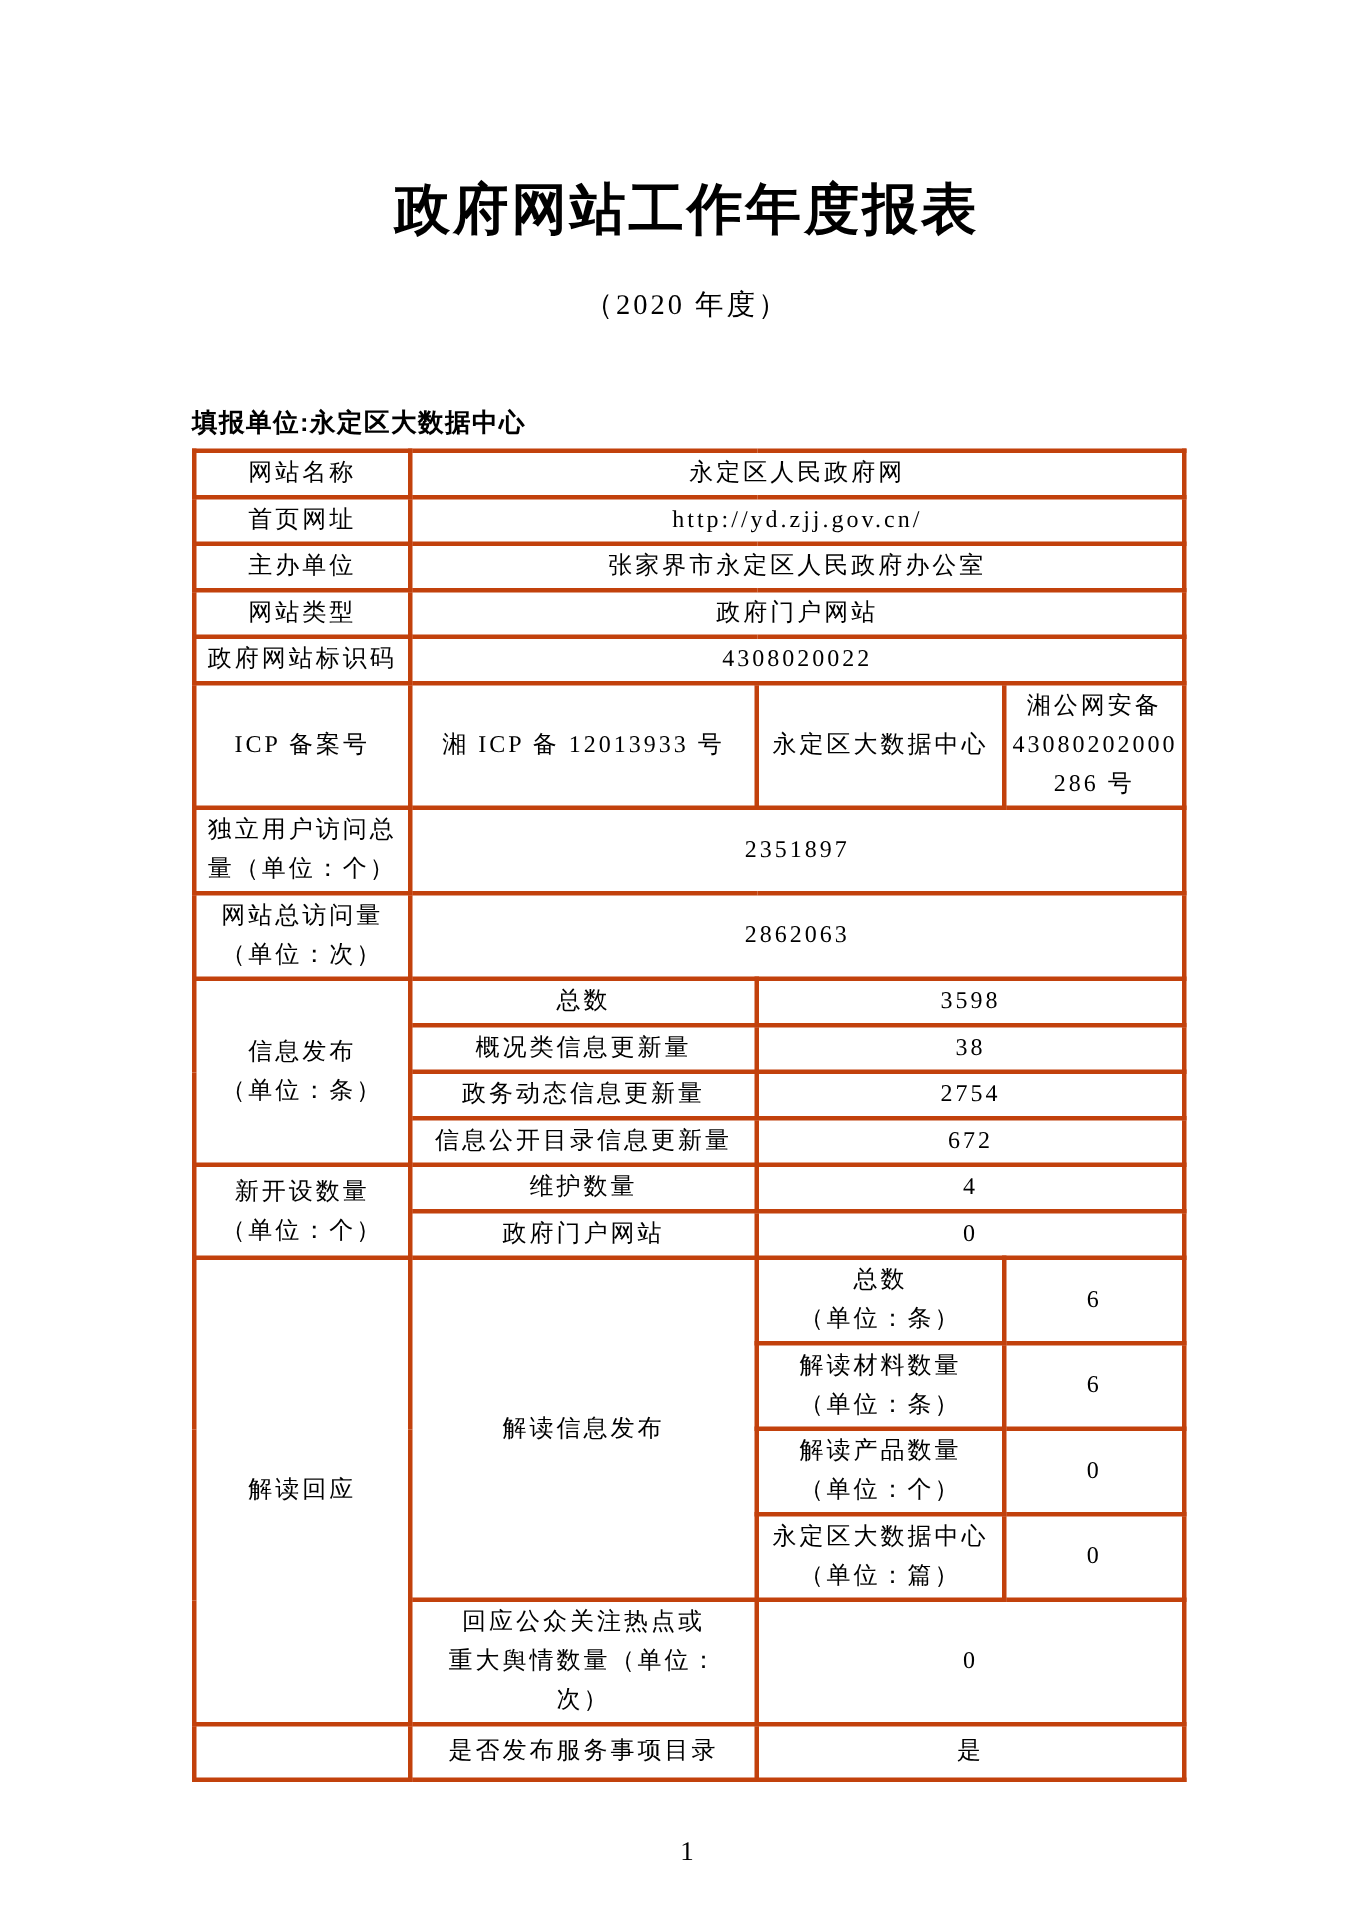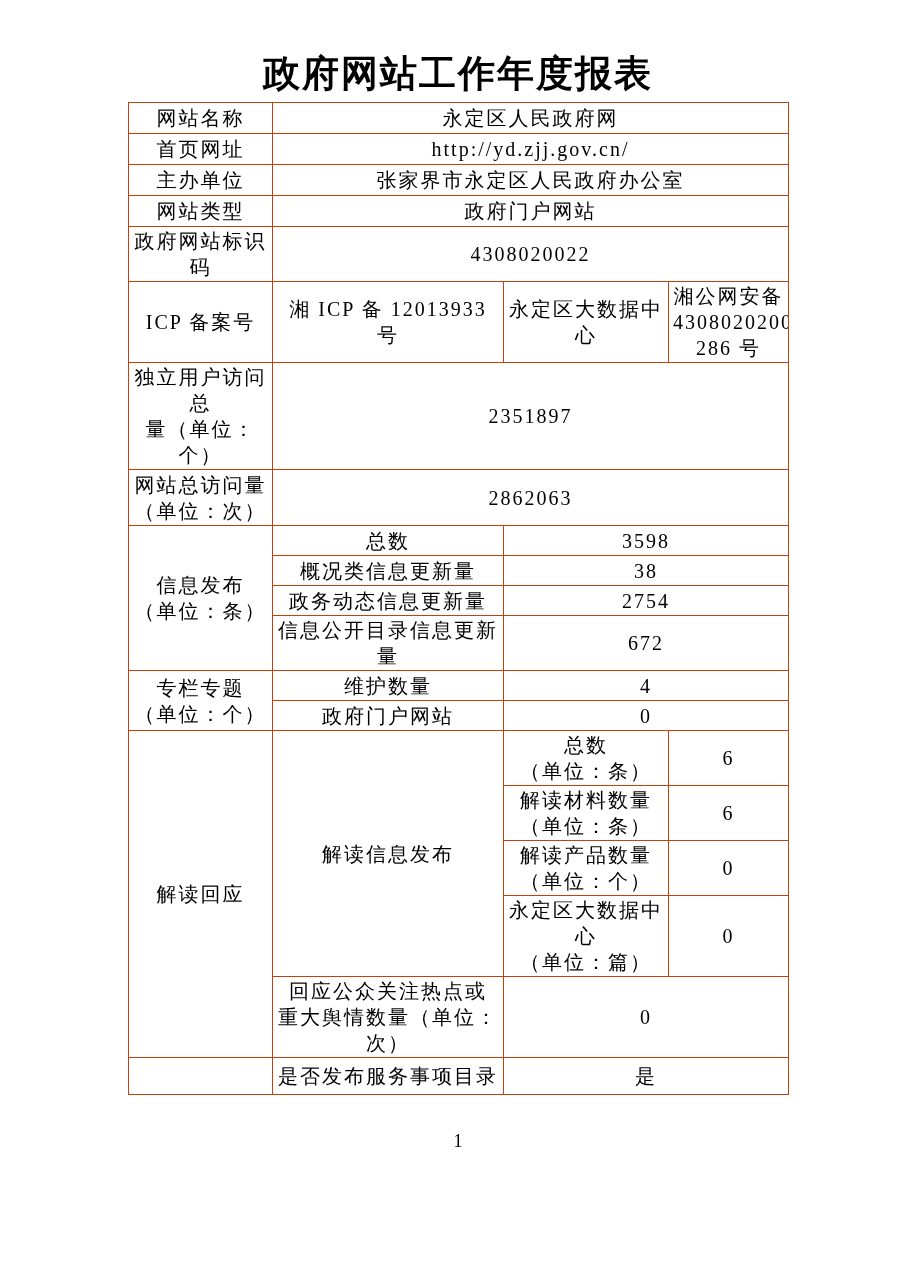--- a/index.html
+++ b/index.html
@@ -7,21 +7,21 @@
     margin: 0; padding: 0;
     width: 900px; height: 1273px;
     background: #ffffff;
     color: #000000;
     font-family: "Liberation Serif", "DejaVu Serif", serif;
     overflow: hidden;
   }
   .doc {
     width: 660px;
     margin-left: 128px;
-    padding-top: 52px;
+    padding-top: 118px;
   }
   .title {
     margin: 0;
     text-align: center;
     font-family: "Liberation Sans", "DejaVu Sans", sans-serif;
     font-weight: bold;
     font-size: 37px;
     line-height: 44px;
     letter-spacing: 2px;
   }
@@ -42,24 +42,24 @@
     line-height: 23px;
     letter-spacing: 1px;
   }
   table.report {
     border-collapse: collapse;
     table-layout: fixed;
     width: 660px;
     margin-top: 6px;
   }
   table.report td {
-    border: 1px solid #c2410c;
+    border: 3px solid #c2410c;
     text-align: center;
     vertical-align: middle;
-    font-size: 20px;
+    font-size: 16px;
     line-height: 26px;
     letter-spacing: 2px;
     white-space: pre-line;
     padding: 1px 4px;
     overflow: hidden;
   }
   tr.r31 { height: 31px; }
   tr.r80 { height: 80px; }
   tr.r57 { height: 57px; }
   tr.r56 { height: 56px; }
@@ -71,20 +71,22 @@
     text-align: center;
     font-size: 18px;
     line-height: 24px;
   }
 </style>
 </head>
 <body>
 
 <div class="doc">
   <h1 class="title">政府网站工作年度报表</h1>
+  <div class="subtitle">（2020 年度）</div>
+  <div class="reporting-unit">填报单位:永定区大数据中心</div>
 
   <table class="report">
     <colgroup>
       <col style="width:144px">
       <col style="width:231px">
       <col style="width:165px">
       <col style="width:120px">
     </colgroup>
     <tbody>
       <tr class="r31">
@@ -139,21 +141,21 @@
       <tr class="r30">
         <td>政务动态信息更新量</td>
         <td colspan="2">2754</td>
       </tr>
       <tr class="r30">
         <td>信息公开目录信息更新量</td>
         <td colspan="2">672</td>
       </tr>
 
       <tr class="r30">
-        <td rowspan="2">专栏专题
+        <td rowspan="2">新开设数量
 （单位：个）</td>
         <td>维护数量</td>
         <td colspan="2">4</td>
       </tr>
       <tr class="r30">
         <td>政府门户网站</td>
         <td colspan="2">0</td>
       </tr>
 
       <tr class="r52">

